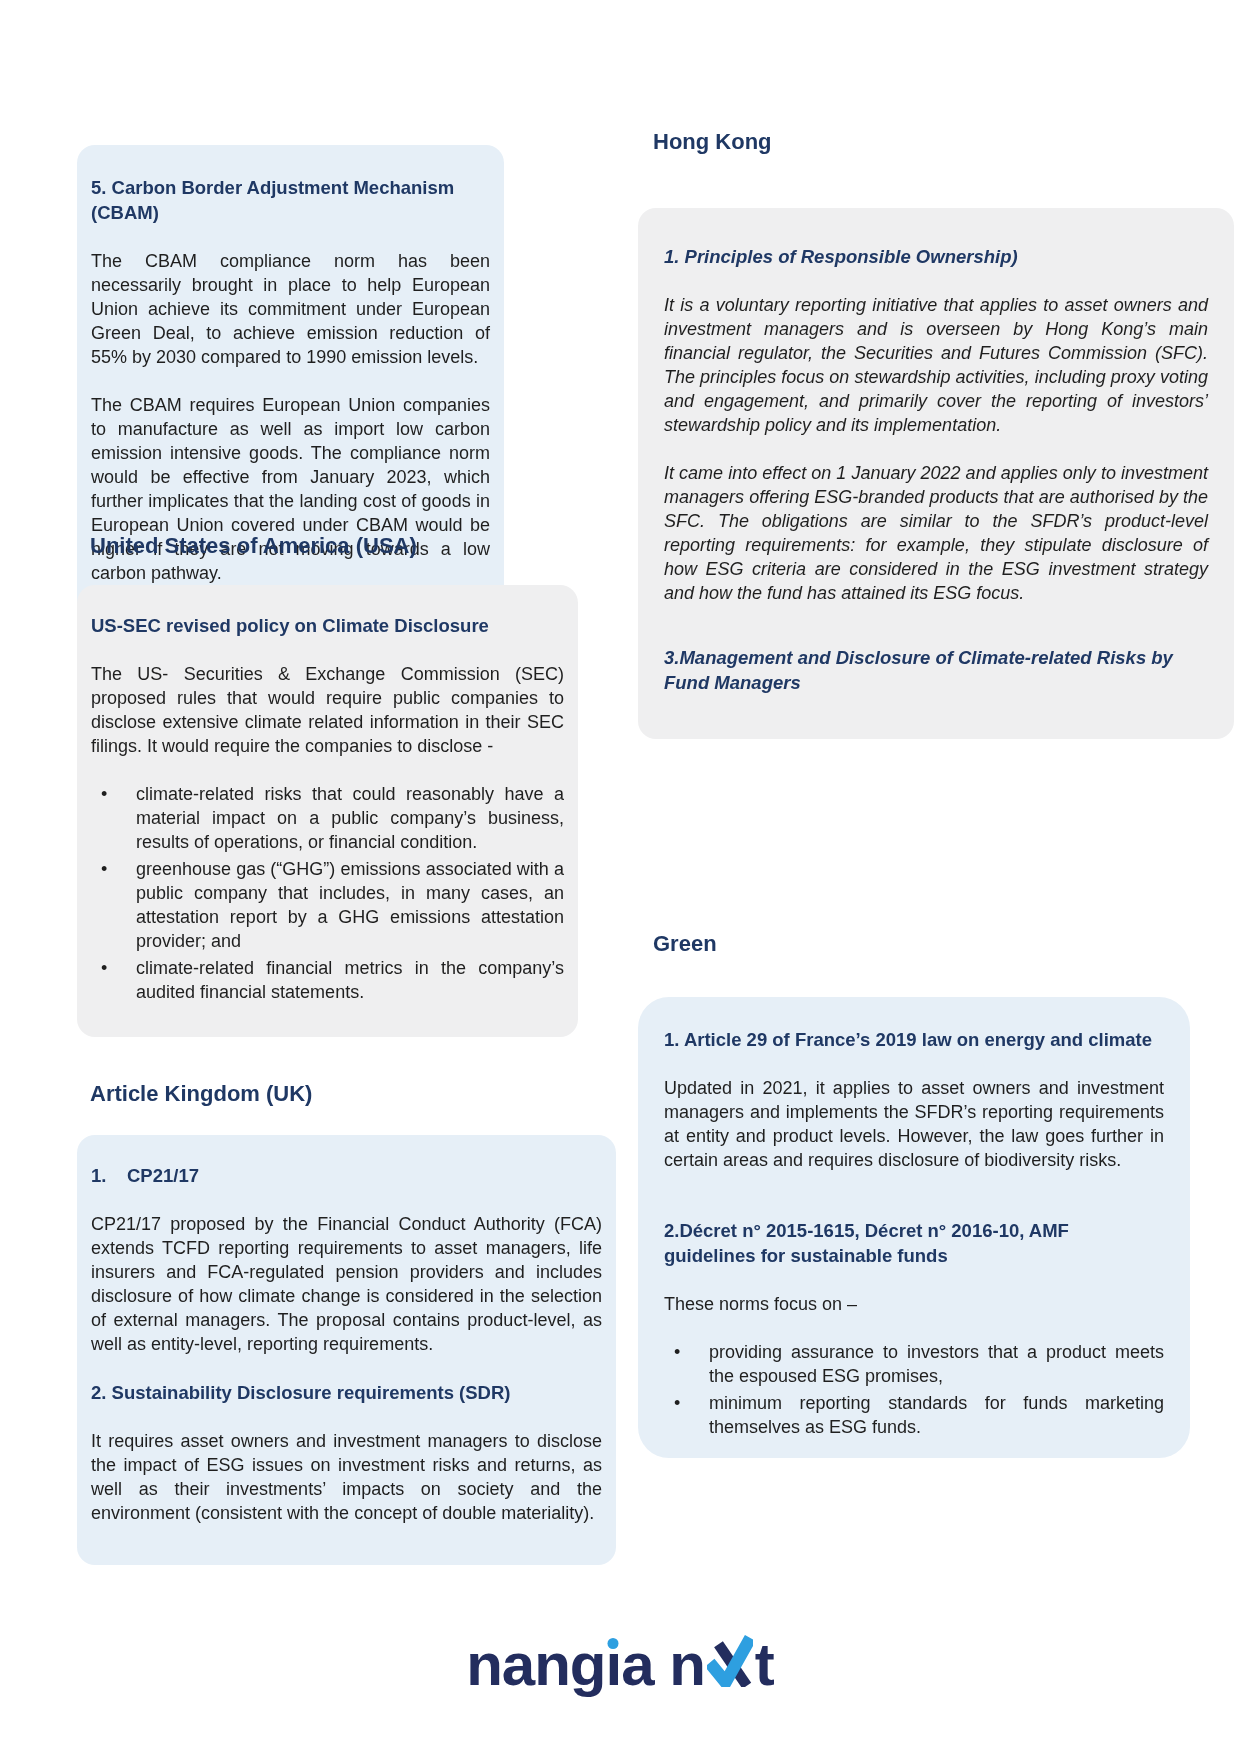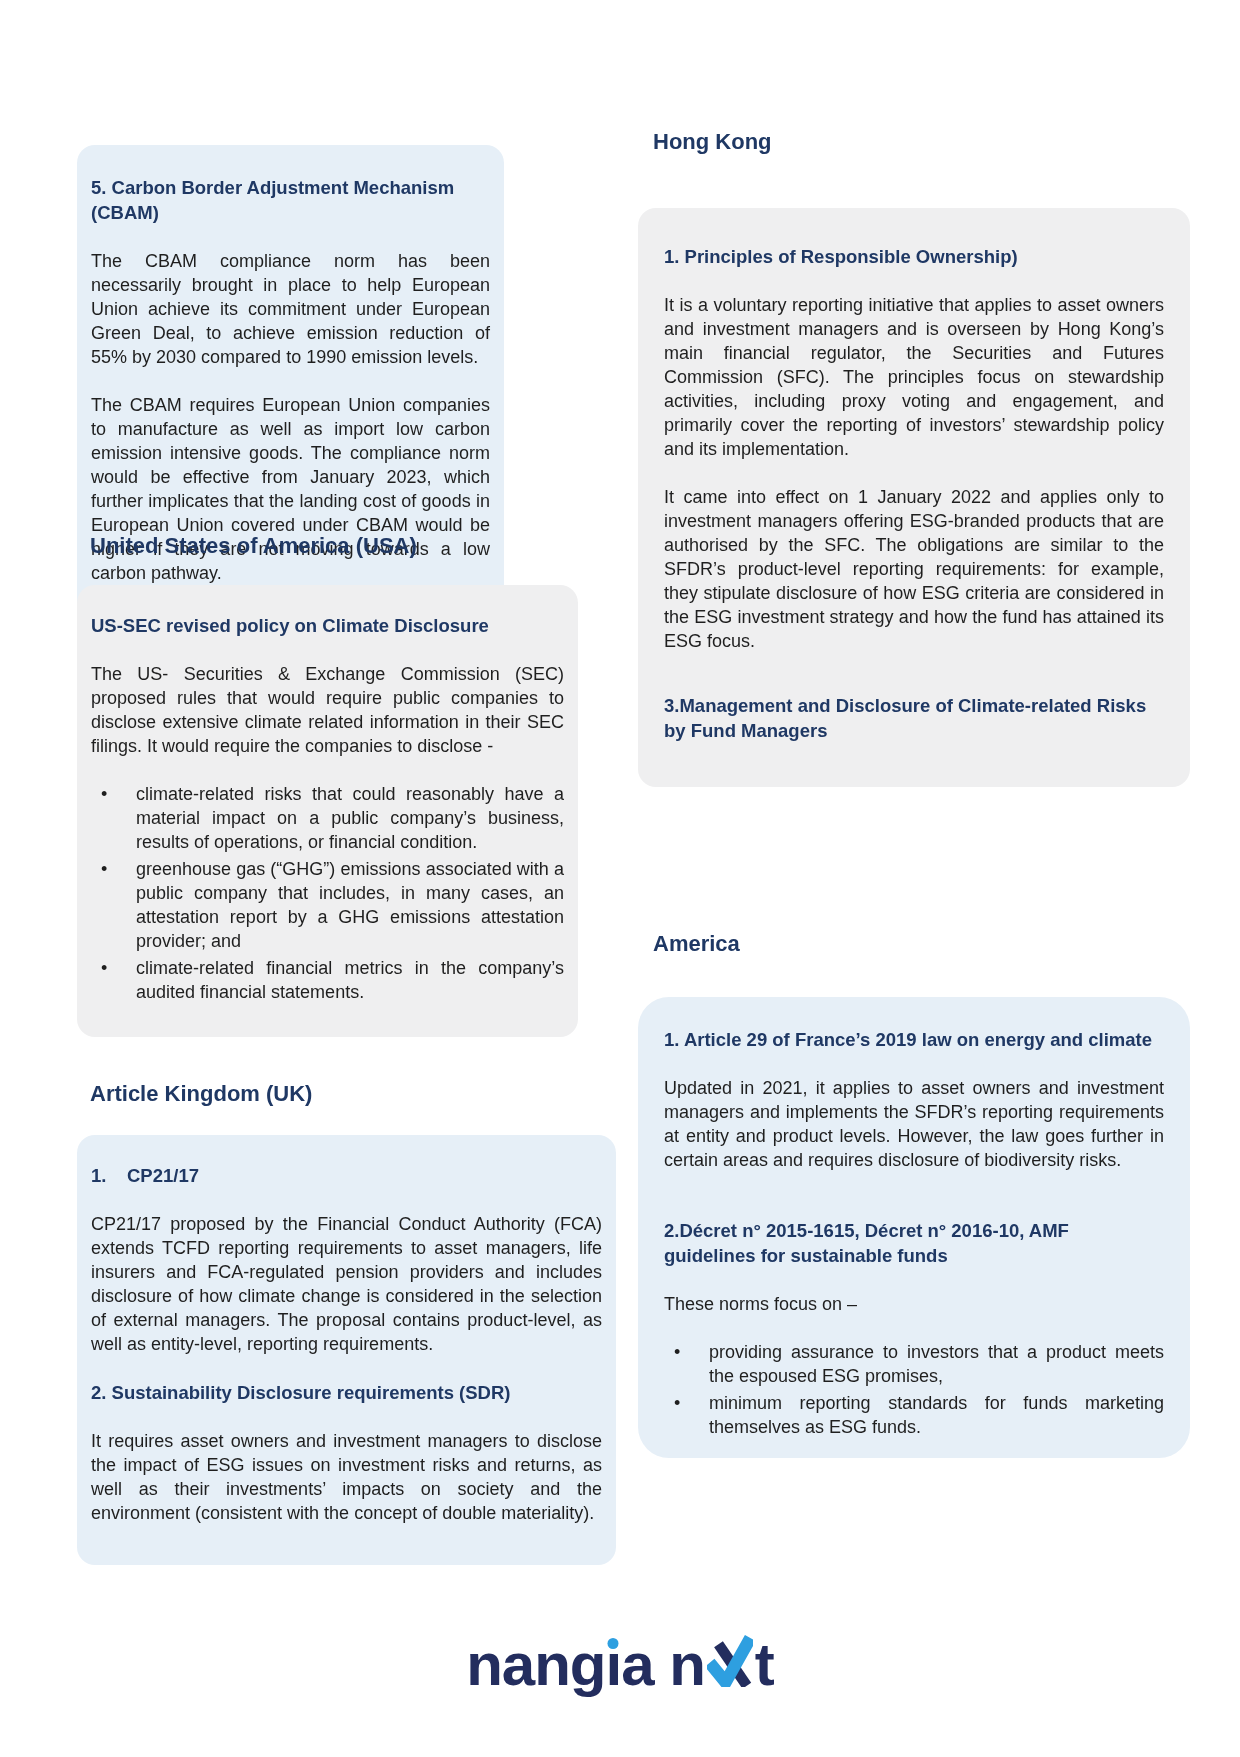--- a/index.html
+++ b/index.html
@@ -81,28 +81,28 @@
 
   <section class="card blue" style="left:77px;top:1135px;width:539px;padding:28px 14px 16px 14px;">
     <h3>1.&nbsp;&nbsp;&nbsp;&nbsp;CP21/17</h3>
     <p>CP21/17 proposed by the Financial Conduct Authority (FCA) extends TCFD reporting requirements to asset managers, life insurers and FCA-regulated pension providers and includes disclosure of how climate change is considered in the selection of external managers. The proposal contains product-level, as well as entity-level, reporting requirements.</p>
     <h3 class="sub" style="margin-top:16px;">2. Sustainability Disclosure requirements (SDR)</h3>
     <p>It requires asset owners and investment managers to disclose the impact of ESG issues on investment risks and returns, as well as their investments’ impacts on society and the environment (consistent with the concept of double materiality).</p>
   </section>
 
   <h2 class="country" style="left:653px;top:128px;">Hong Kong</h2>
 
-  <section class="card gray" style="left:638px;top:208px;width:552px;padding:36px 26px 20px 26px;">
+  <section class="card gray" style="left:638px;top:208px;width:596px;padding:36px 26px 20px 26px;font-style:italic;">
     <h3>1. Principles of Responsible Ownership)</h3>
     <p>It is a voluntary reporting initiative that applies to asset owners and investment managers and is overseen by Hong Kong’s main financial regulator, the Securities and Futures Commission (SFC). The principles focus on stewardship activities, including proxy voting and engagement, and primarily cover the reporting of investors’ stewardship policy and its implementation.</p>
     <p>It came into effect on 1 January 2022 and applies only to investment managers offering ESG-branded products that are authorised by the SFC. The obligations are similar to the SFDR’s product-level reporting requirements: for example, they stipulate disclosure of how ESG criteria are considered in the ESG investment strategy and how the fund has attained its ESG focus.</p>
     <h3 class="sub" style="margin-top:40px;">3.Management and Disclosure of Climate-related Risks by Fund Managers</h3>
   </section>
 
-  <h2 class="country" style="left:653px;top:930px;">America</h2>
+  <h2 class="country" style="left:653px;top:930px;">Green</h2>
 
   <section class="card blue" style="left:638px;top:997px;width:552px;padding:30px 26px 16px 26px;border-radius:31px;">
     <h3>1. Article 29 of France’s 2019 law on energy and climate</h3>
     <p>Updated in 2021, it applies to asset owners and investment managers and implements the SFDR’s reporting requirements at entity and product levels. However, the law goes further in certain areas and requires disclosure of biodiversity risks.</p>
     <h3 class="sub">2.Décret n° 2015-1615, Décret n° 2016-10, AMF guidelines for sustainable funds</h3>
     <p>These norms focus on –</p>
     <div class="bullets">
       <div class="bullet">
         <span class="dot">•</span>
         <span>providing assurance to investors that a product meets the espoused ESG promises,</span>

